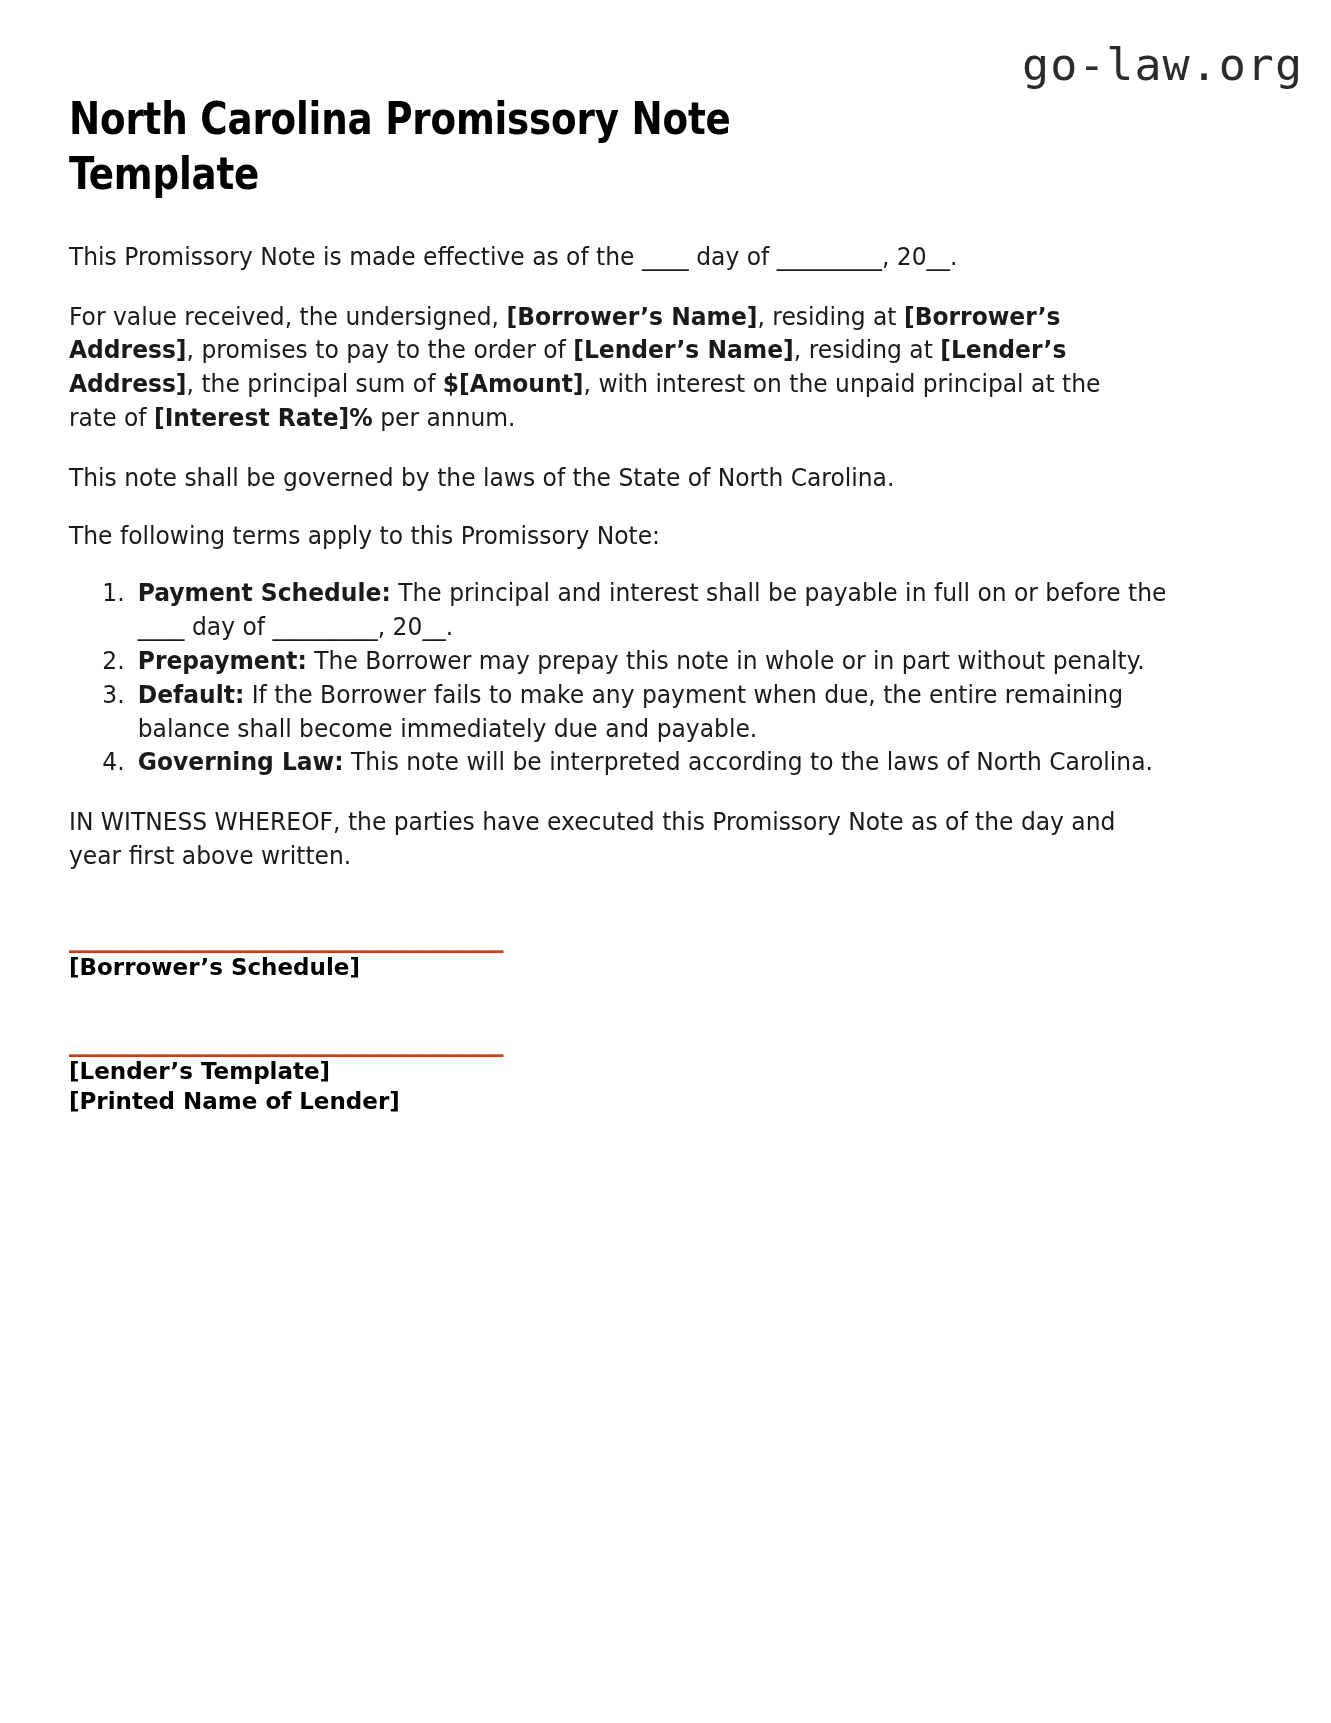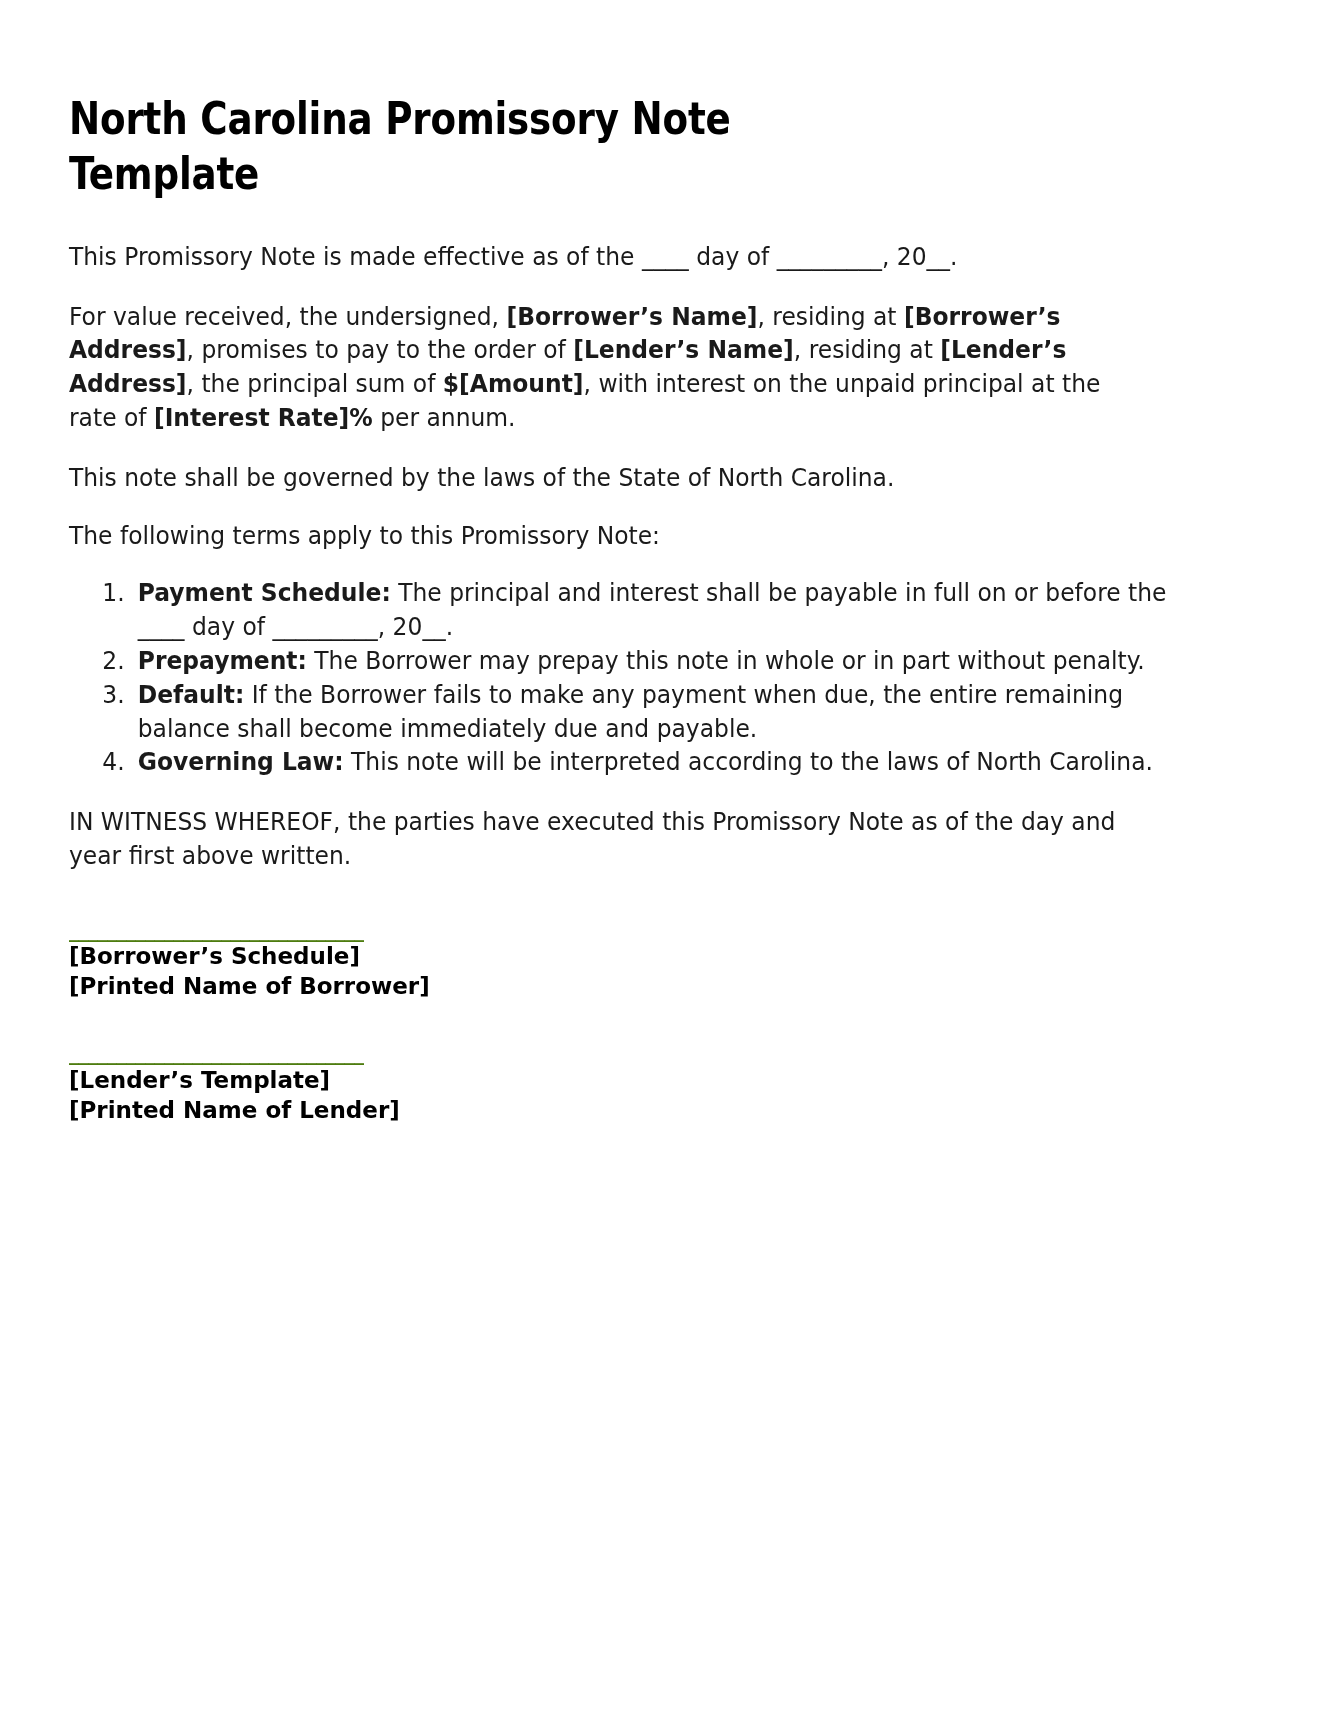--- a/index.html
+++ b/index.html
@@ -96,36 +96,37 @@
 
   .sig-block {
     font-family: "DejaVu Sans", sans-serif;
     font-size: 23px;
     font-weight: bold;
     line-height: 1.30;
     color: #000000;
   }
   .sig-rule {
     font-family: "DejaVu Sans", sans-serif;
-    font-size: 20px;
+    font-size: 29px;
     font-weight: bold;
     line-height: 1.18;
-    color: #4d7c0f;
+    color: #c2410c;
     letter-spacing: -0.5px;
     white-space: nowrap;
     overflow: hidden;
     display: block;
   }
   .sig-name { display: block; }
 </style>
 </head>
 <body>
 
 <div class="page">
 
+  <div class="watermark">go-law.org</div>
 
   <div class="content">
 
     <h1 class="doc-title">North Carolina Promissory Note Template</h1>
 
     <div class="gap-1"></div>
 
     <p class="body-text"><span>This Promissory Note is made effective as of the </span><span>____</span><span> day of </span><span>_________</span><span>, 20</span><span>__</span><span>.</span></p>
 
     <div class="gap-2"></div>
@@ -151,21 +152,20 @@
 
     <div class="gap-6"></div>
 
     <p class="body-text">IN WITNESS WHEREOF, the parties have executed this Promissory Note as of the day and year first above written.</p>
 
     <div class="gap-sig"></div>
 
     <div class="sig-block">
       <span class="sig-rule">_______________________________</span>
       <span class="sig-name">[Borrower’s Schedule]</span>
-      <span class="sig-name">[Printed Name of Borrower]</span>
     </div>
 
     <div class="gap-sig2"></div>
 
     <div class="sig-block">
       <span class="sig-rule">_______________________________</span>
       <span class="sig-name">[Lender’s Template]</span>
       <span class="sig-name">[Printed Name of Lender]</span>
     </div>
 

